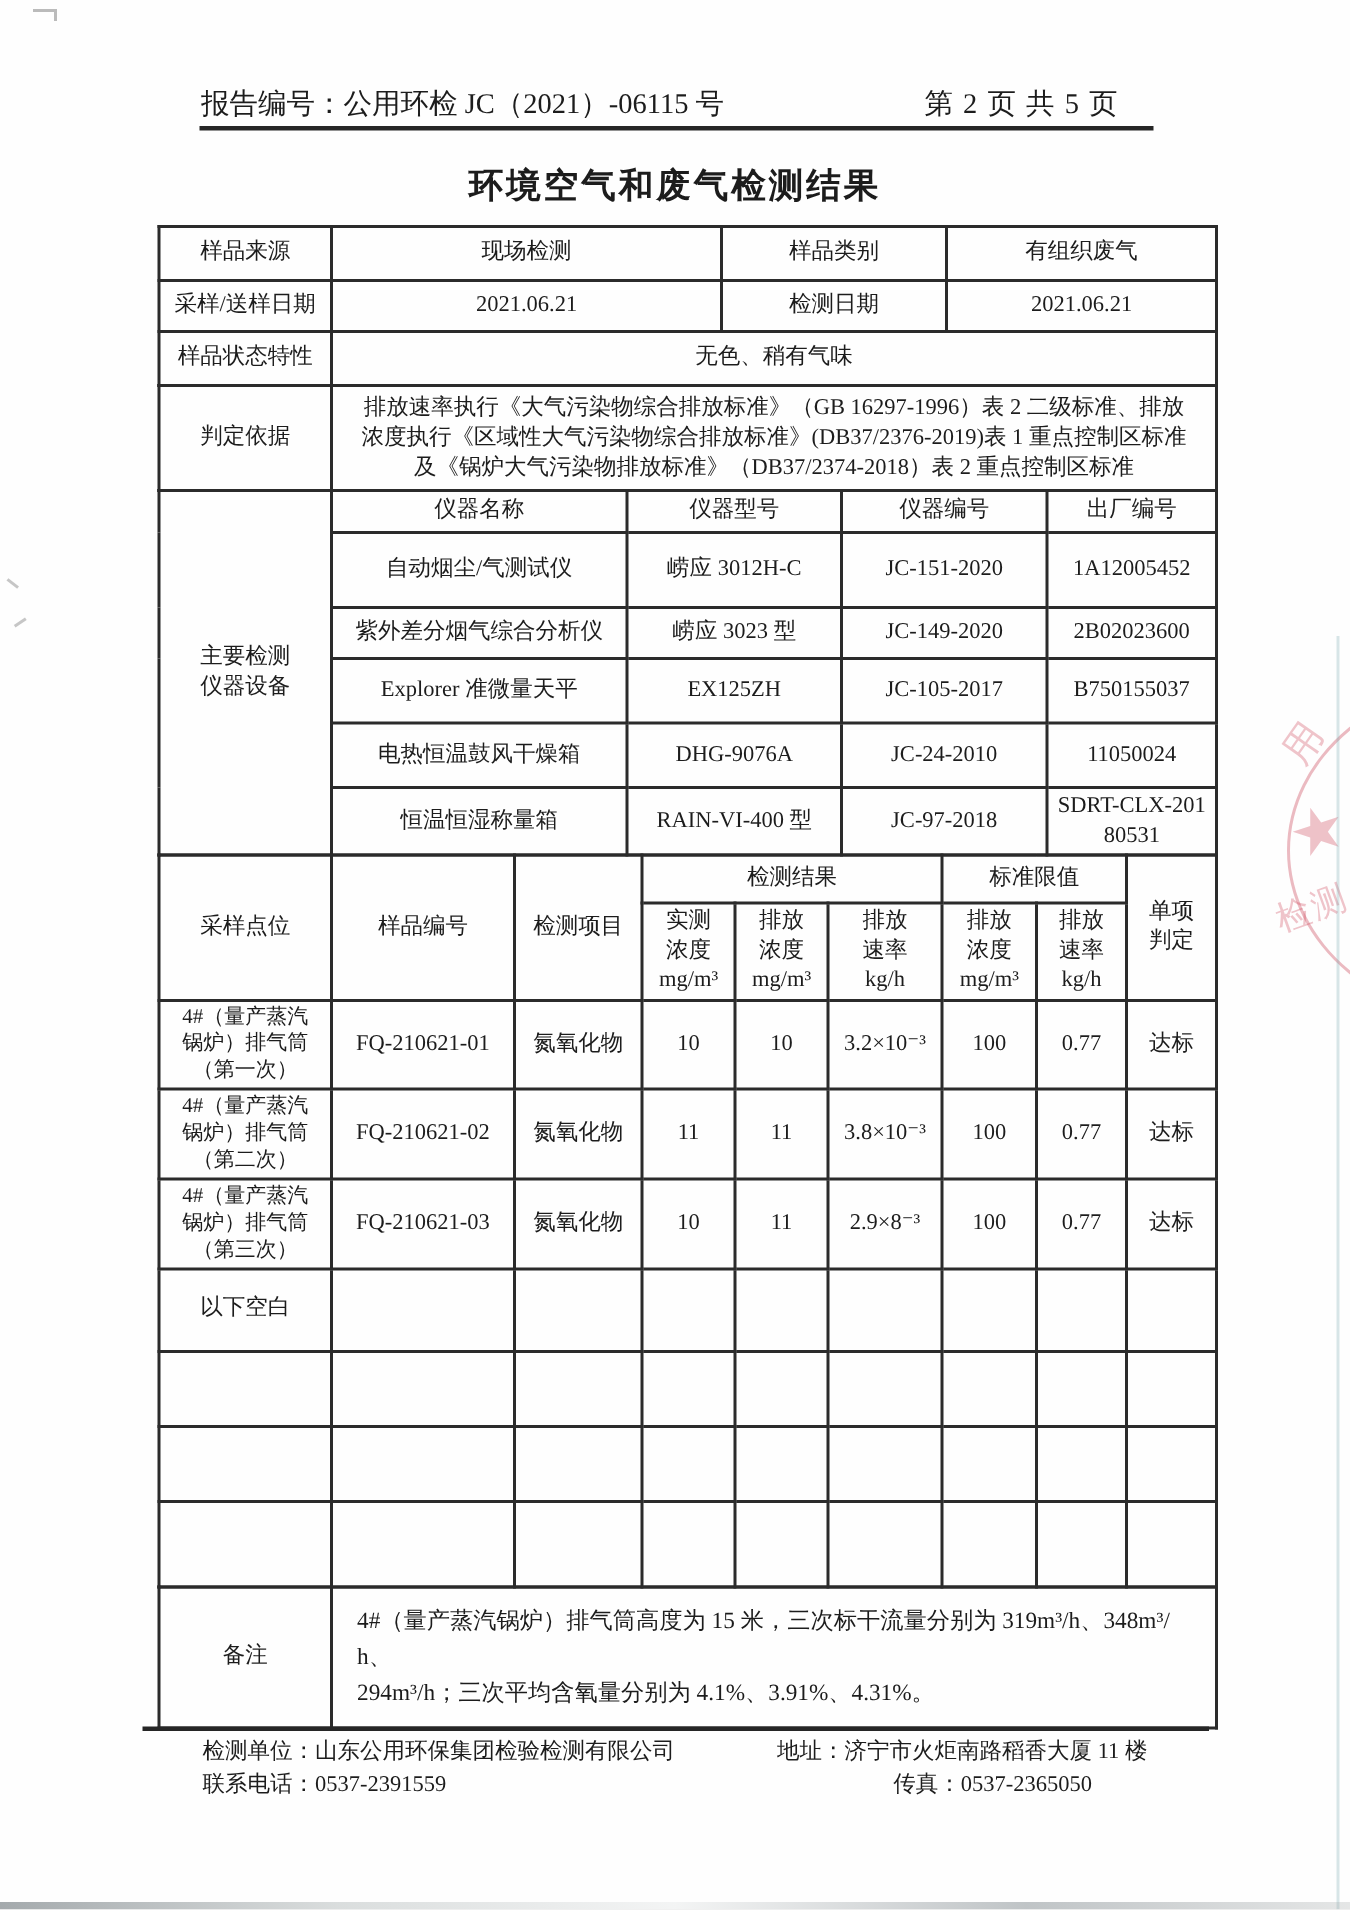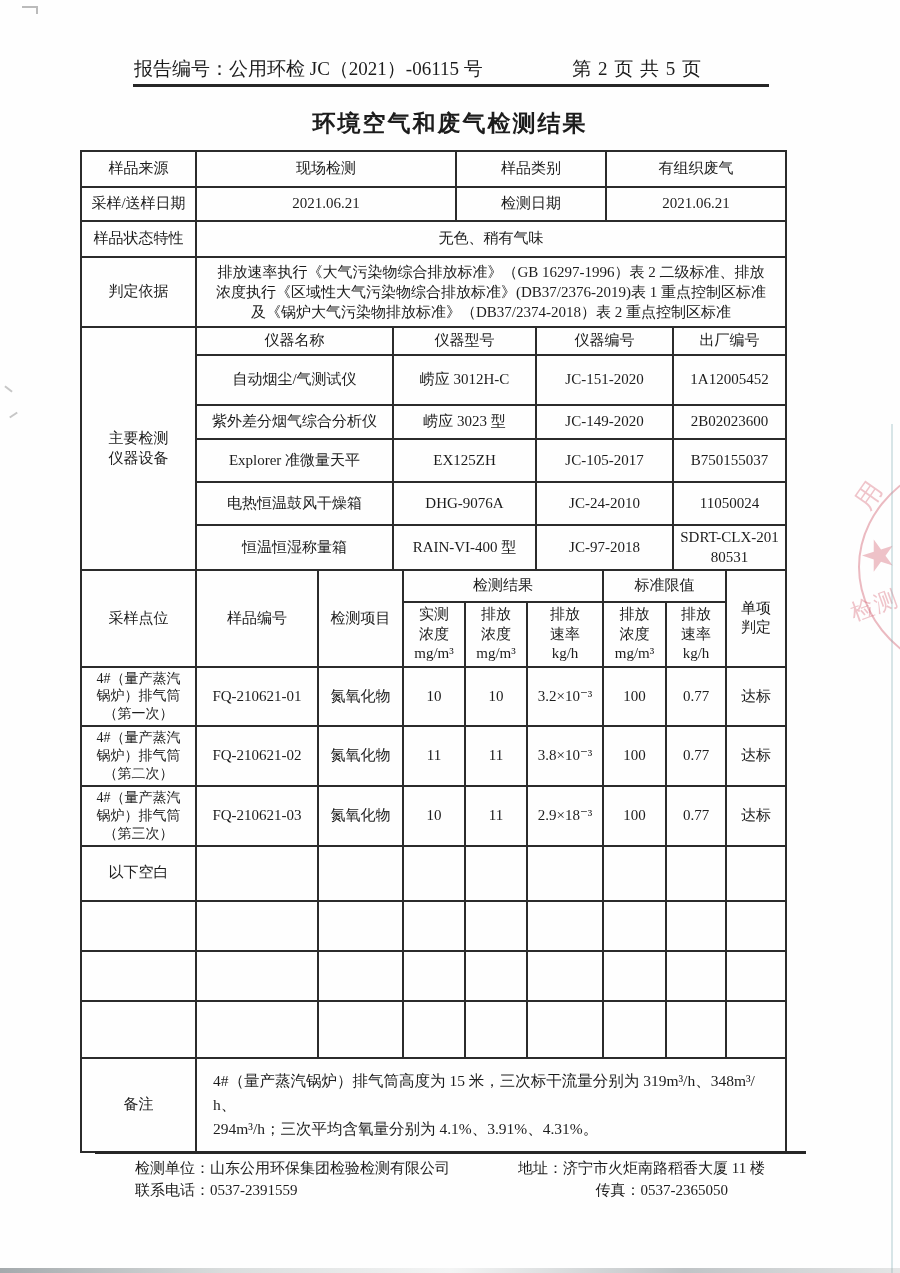--- a/index.html
+++ b/index.html
@@ -10,31 +10,31 @@
     overflow:hidden;
     font-family:"Liberation Serif","DejaVu Serif",serif;
     color:#1c1c1c;
   }
   
   .hdr{
     position:absolute;left:134px;top:56px;width:634px;
     display:flex;justify-content:space-between;align-items:flex-end;
     font-size:19px;
   }
-  .hdr .pageind{margin-right:66px;letter-spacing:1px;}
+  .hdr .pageind{margin-right:22px;letter-spacing:1px;}
   .hdr-line{
     position:absolute;left:133px;top:84px;width:636px;height:2.5px;
     background:#262626;
   }
   .doc-title{
     position:absolute;left:0;top:108px;width:900px;
     text-align:center;font-size:23px;font-weight:bold;letter-spacing:2px;
   }
   
-  .tbl-wrap{position:absolute;left:80px;top:150px;width:705px;}
+  .tbl-wrap{position:absolute;left:105px;top:150px;width:705px;}
   table.tbl{border-collapse:collapse;table-layout:fixed;width:705px;}
   table.tbl + table.tbl{margin-top:-2px;}
   .tbl td{
     border:2px solid #2b2b2b;
     text-align:center;vertical-align:middle;
     font-size:15px;line-height:1.3;
     padding:2px 3px;overflow:hidden;word-break:break-all;
   }
   .pre{white-space:pre-line;margin-left:18px;}
   td.basis{
@@ -265,21 +265,21 @@
         <td>达标</td>
       </tr>
       <tr style="height:55px">
         <td class="pre site">4#（量产蒸汽
 锅炉）排气筒
 （第三次）</td>
         <td>FQ-210621-03</td>
         <td>氮氧化物</td>
         <td>10</td>
         <td>11</td>
-        <td>2.9×18⁻³</td>
+        <td>2.9×8⁻³</td>
         <td>100</td>
         <td>0.77</td>
         <td>达标</td>
       </tr>
       <tr style="height:55px">
         <td>以下空白</td>
         <td></td>
             <td></td>
             <td></td>
             <td></td>

